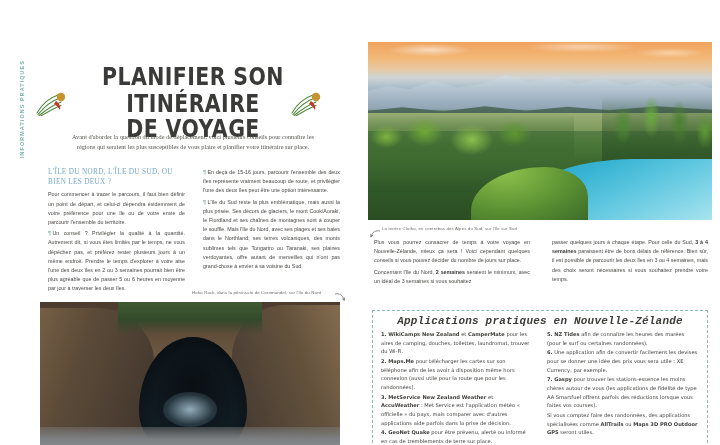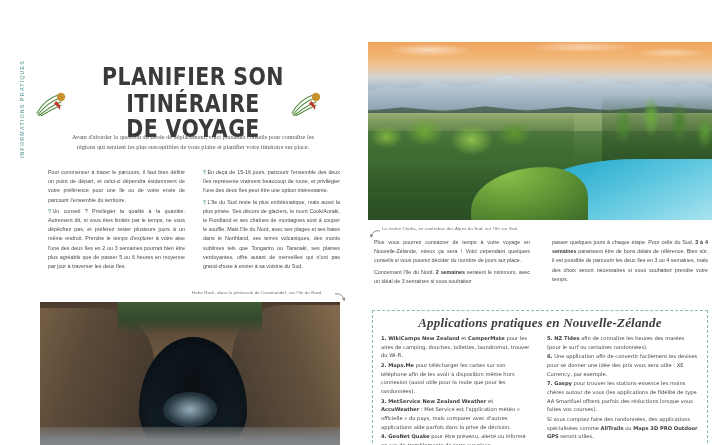--- a/index.html
+++ b/index.html
@@ -191,23 +191,23 @@
   .rcol.rc2 { left: 178px; }
 
   
   .apps-box {
     position: absolute; left: 12px; top: 270px; width: 336px; height: 148px;
     border: 1px dashed #88b9b4;
     padding: 4px 8px 6px 8px;
   }
   .apps-title {
     text-align: center;
-    font-family: Liberation Serif, serif;
+    font-family: Liberation Mono, monospace;
     font-style: italic; font-weight: 700;
-    font-size: 13px; color: #3f3d3a;
+    font-size: 11px; color: #3f3d3a;
     letter-spacing: .2px;
     margin-bottom: 3px;
   }
   .apps-cols { position: relative; }
   .acol { position: absolute; top: 0; width: 152px; }
   .acol.a1 { left: 0; }
   .acol.a2 { left: 166px; }
   .app-item {
     font-family: "DejaVu Sans", sans-serif;
     font-size: 5.15px; line-height: 1.68;
@@ -265,20 +265,21 @@
         </g>
         <circle cx="25" cy="7" r="4.2" fill="#c8932f"></circle>
         <path d="M20 11 C23 13 25 16 24 20 C22 17 20 15 18 14 Z" fill="#c0392b"></path>
       </svg>
     </div>
 
     <div class="intro">Avant d'aborder la question du mode de déplacement, voici plusieurs conseils pour connaître les régions qui seraient les plus susceptibles de vous plaire et planifier votre itinéraire sur place.</div>
 
     <div class="cols">
       <div class="col c1">
+        <h2 class="sec">L'ÎLE DU NORD, L'ÎLE DU SUD, OU BIEN LES DEUX ?</h2>
         <p class="body">Pour commencer à tracer le parcours, il faut bien définir un point de départ, et celui-ci dépendra évidemment de votre préférence pour une île ou de votre envie de parcourir l'ensemble du territoire.</p>
         <p class="body"><span class="para-mark">¶</span><span>Un conseil ? Privilégier la qualité à la quantité. Autrement dit, si vous êtes limités par le temps, ne vous dépêchez pas, et préférez rester plusieurs jours à un même endroit. Prendre le temps d'explorer à votre aise l'une des deux îles en 2 ou 3 semaines pourrait bien être plus agréable que de passer 5 ou 6 heures en moyenne par jour à traverser les deux îles.</span></p>
       </div>
       <div class="col c2">
         <p class="body"><span class="para-mark">¶</span><span>En deçà de 15-16 jours, parcourir l'ensemble des deux îles représente vraiment beaucoup de route, et privilégier l'une des deux îles peut être une option intéressante.</span></p>
         <p class="body"><span class="para-mark">¶</span><span>L'île du Sud reste la plus emblématique, mais aussi la plus prisée. Ses décors de glaciers, le mont Cook/Aoraki, le Fiordland et ses chaînes de montagnes sont à couper le souffle. Mais l'île du Nord, avec ses plages et ses baies dans le Northland, ses terres volcaniques, des monts sublimes tels que Tongariro ou Taranaki, ses plaines verdoyantes, offre autant de merveilles qui n'ont pas grand-chose à envier à sa voisine du Sud.</span></p>
       </div>
     </div>
 
     <div class="caption cap-left">Hoho Rock, dans la péninsule de Coromandel, sur l'île du Nord</div>

